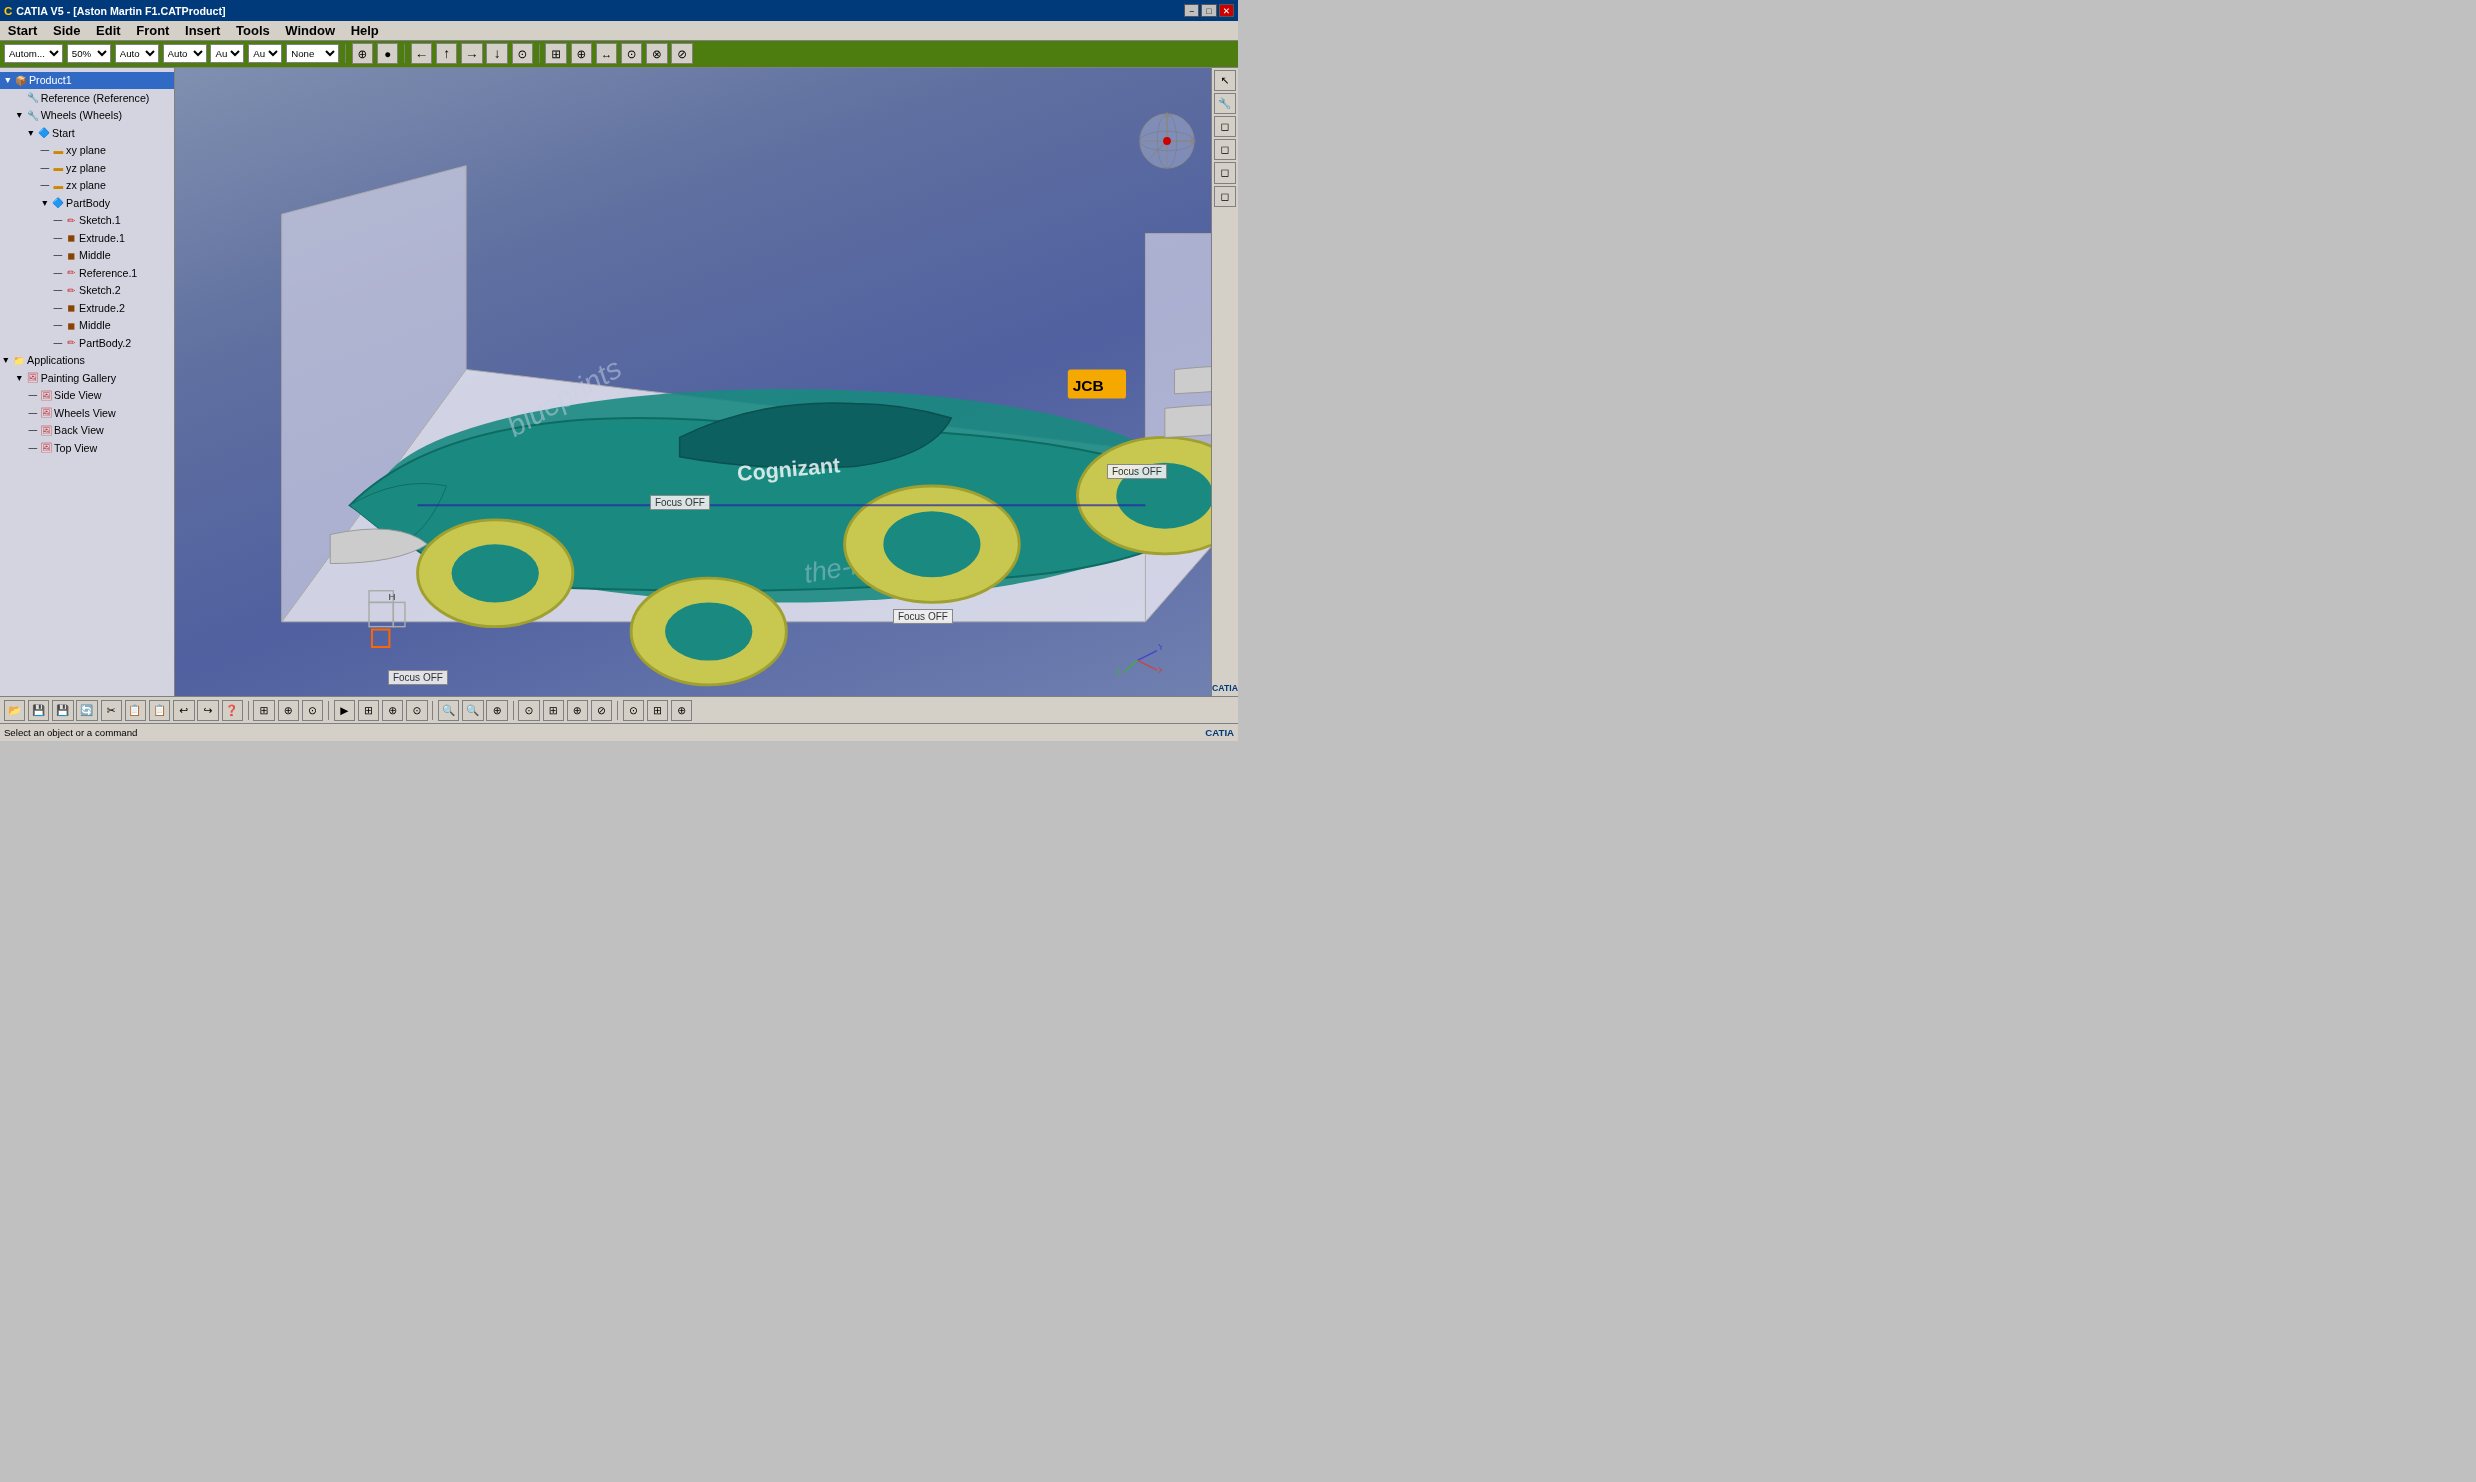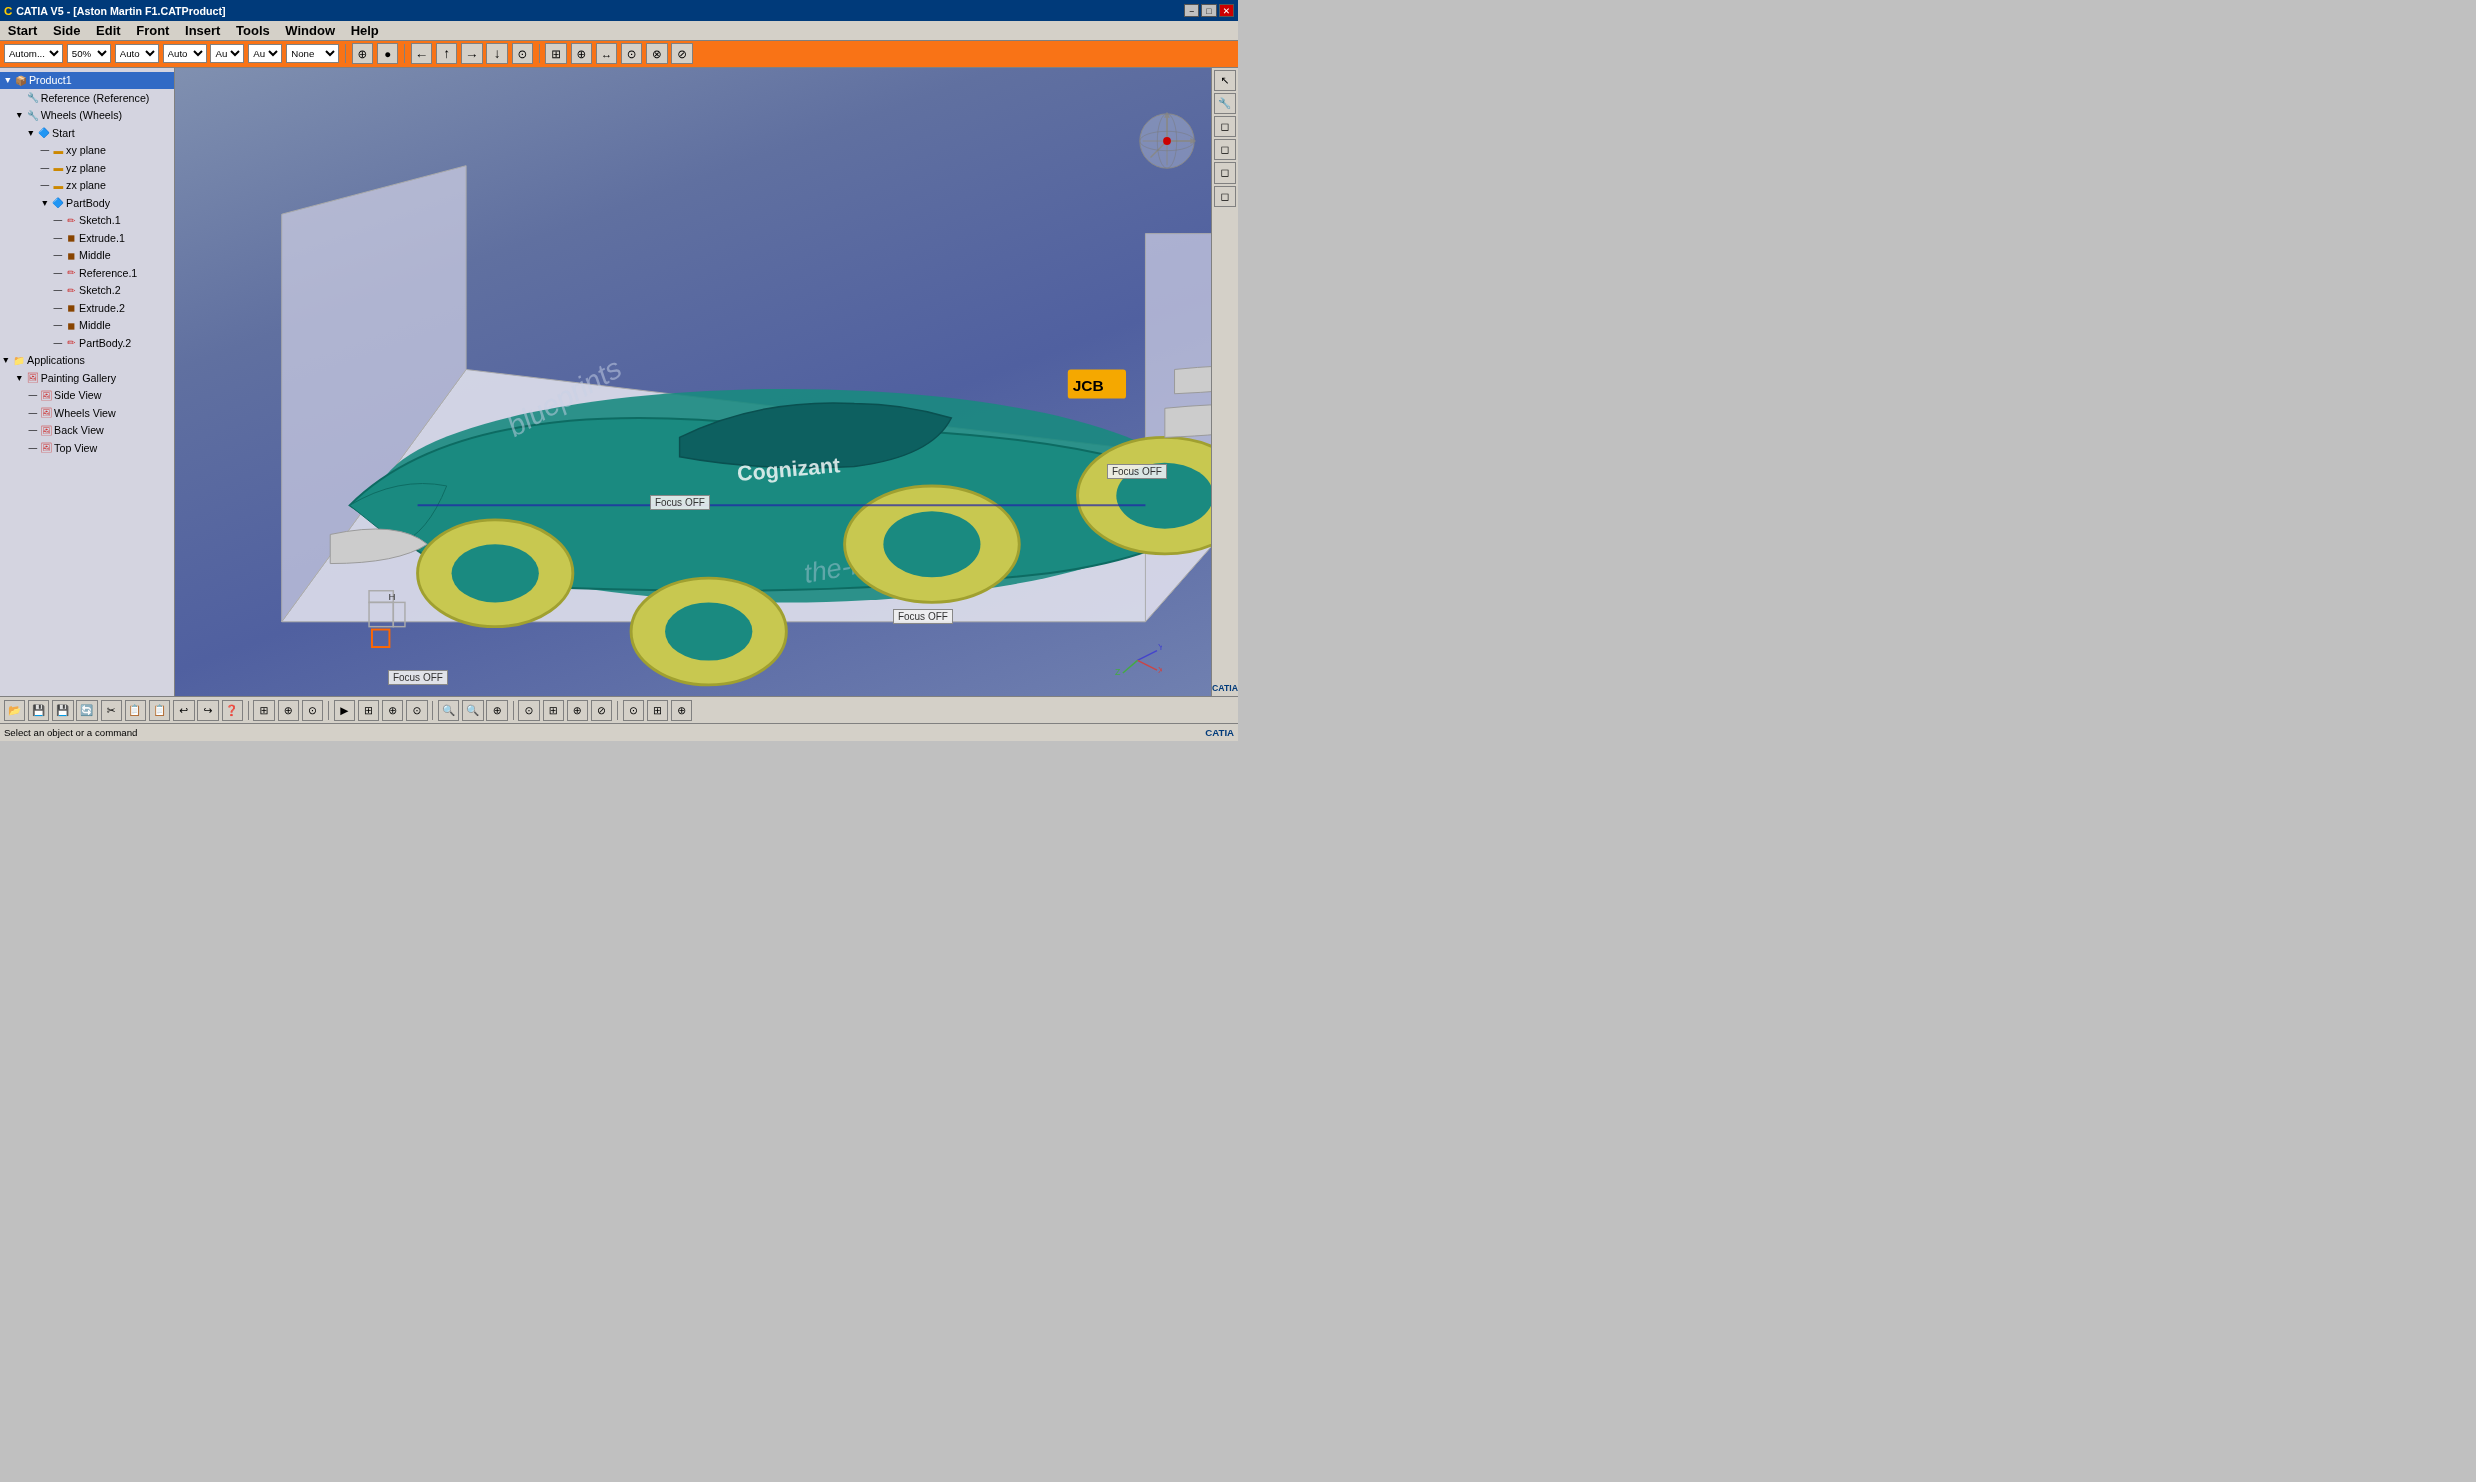--- a/index.html
+++ b/index.html
@@ -55,21 +55,21 @@
     .menu-item {
       padding: 1.9px 7.8px;
       font-size: 13px;
       cursor: pointer;
       color: #000;
       font-weight: bold;
     }
 
     
     .toolbar-area {
-      background: #f97316;
+      background: #4d7c0f;
       height: 27px;
       display: flex;
       align-items: center;
       padding: 1.9px 3.9px;
       gap: 3.9px;
       border-bottom: 1px solid #808080;
     }
     .toolbar-select {
       height: 19.4px;
       font-size: 9.7px;

